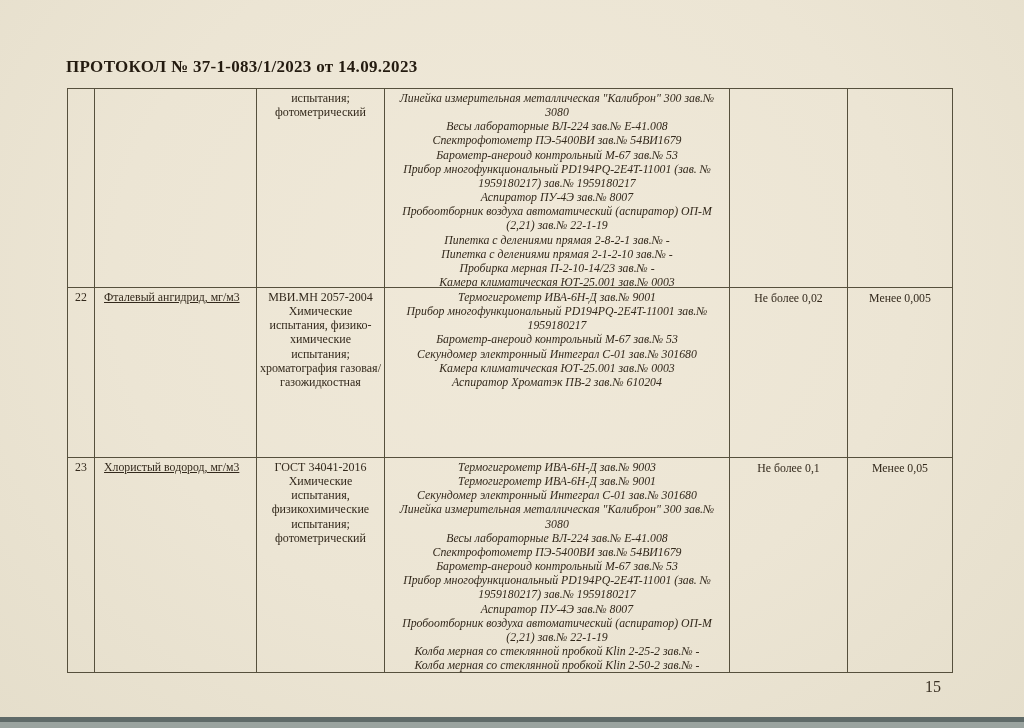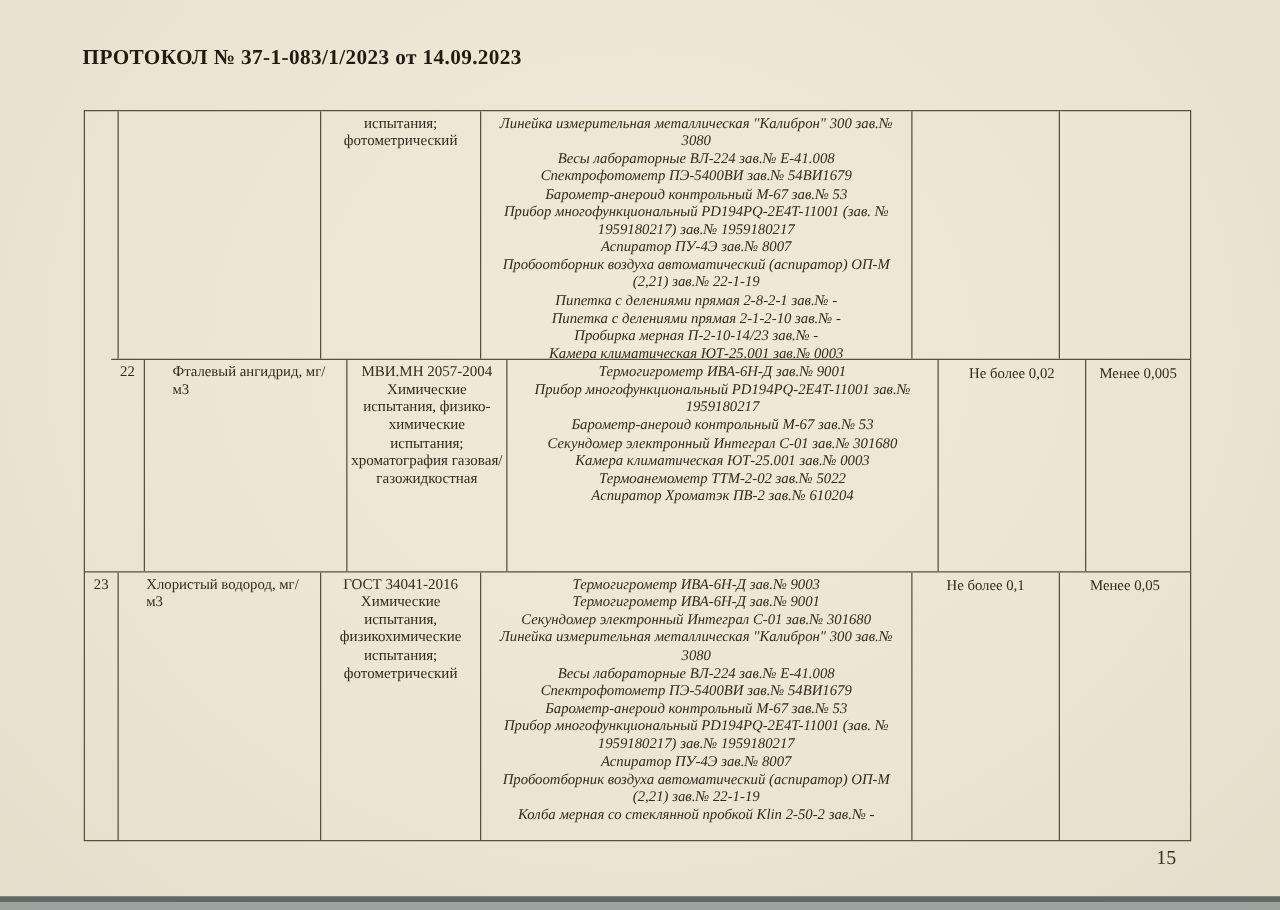--- a/index.html
+++ b/index.html
@@ -6,40 +6,40 @@
   body{
     width:1024px;height:728px;position:relative;overflow:hidden;
     font-family:"Liberation Serif", serif;
     background:#e8e1d0;
   }
   .page{
     position:absolute;inset:0;
     background:radial-gradient(ellipse at 50% 38%, #f0e9d9 0%, #ece5d4 55%, #e5decb 100%);
   }
   .title{
-    position:absolute;left:66px;top:36px;margin:0;
+    position:absolute;left:66px;top:57px;margin:0;
     font-size:17px;font-weight:bold;color:#241b10;letter-spacing:0.3px;
     white-space:nowrap;
   }
   .table{
     position:absolute;left:67px;top:88px;width:884px;
     border:1px solid #56503d;color:#33291c;
   }
   .trow{display:flex;box-sizing:border-box;overflow:hidden;}
   .trow + .trow{border-top:1px solid #56503d;}
   .trow:nth-child(1){height:198px;}
-  .trow:nth-child(2){height:170px;margin-left:21px;}
+  .trow:nth-child(2){height:170px;}
   .trow:nth-child(3){height:215px;}
   .tcell{
     box-sizing:border-box;overflow:hidden;flex-shrink:0;
     font-size:11.8px;line-height:14.15px;padding-top:2px;
   }
   .tcell + .tcell{border-left:1px solid #56503d;}
   .c-num{width:26px;text-align:center;}
-  .c-substance{width:162px;padding:2px 4px 0 22px;}
+  .c-substance{width:162px;padding:2px 4px 0 9px;text-decoration:underline;}
   .c-method{width:128px;text-align:center;padding:2px 3px 0;font-size:12px;overflow-wrap:break-word;}
   .c-equipment{width:345px;text-align:center;padding:2px 5px 0;}
   .c-norm{width:118px;text-align:center;padding-top:3px;}
   .c-result{width:105px;flex:1;text-align:center;padding-top:3px;}
   .eq-line{margin:0;font-style:italic;}
   .page-number{
     position:absolute;left:920px;top:678px;width:26px;text-align:center;
     font-size:16px;color:#3a3023;
   }
   .scan-edge-dark{position:absolute;left:0;top:717px;width:1024px;height:5px;background:#5f6a68;}
@@ -74,41 +74,41 @@
       <div class="trow">
         <div class="tcell c-num">22</div>
         <div class="tcell c-substance">Фталевый ангидрид, мг/м3</div>
         <div class="tcell c-method">МВИ.МН 2057-2004 Химические испытания, физико-химические испытания; хроматография газовая/газожидкостная</div>
         <div class="tcell c-equipment">
           <div class="eq-line">Термогигрометр ИВА-6Н-Д зав.№ 9001</div>
           <div class="eq-line">Прибор многофункциональный PD194PQ-2E4T-11001 зав.№ 1959180217</div>
           <div class="eq-line">Барометр-анероид контрольный М-67 зав.№ 53</div>
           <div class="eq-line">Секундомер электронный Интеграл С-01 зав.№ 301680</div>
           <div class="eq-line">Камера климатическая ЮТ-25.001 зав.№ 0003</div>
-          <div class="eq-line">Термоанемометр ТТМ-2-02 зав.№ 5022</div>
           <div class="eq-line">Аспиратор Хроматэк ПВ-2 зав.№ 610204</div>
         </div>
         <div class="tcell c-norm">Не более 0,02</div>
         <div class="tcell c-result">Менее 0,005</div>
       </div>
       <div class="trow">
         <div class="tcell c-num">23</div>
         <div class="tcell c-substance">Хлористый водород, мг/м3</div>
         <div class="tcell c-method">ГОСТ 34041-2016 Химические испытания, физикохимические испытания; фотометрический</div>
         <div class="tcell c-equipment">
           <div class="eq-line">Термогигрометр ИВА-6Н-Д зав.№ 9003</div>
           <div class="eq-line">Термогигрометр ИВА-6Н-Д зав.№ 9001</div>
           <div class="eq-line">Секундомер электронный Интеграл С-01 зав.№ 301680</div>
           <div class="eq-line">Линейка измерительная металлическая "Калиброн" 300 зав.№ 3080</div>
           <div class="eq-line">Весы лабораторные ВЛ-224 зав.№ Е-41.008</div>
           <div class="eq-line">Спектрофотометр ПЭ-5400ВИ зав.№ 54ВИ1679</div>
           <div class="eq-line">Барометр-анероид контрольный М-67 зав.№ 53</div>
           <div class="eq-line">Прибор многофункциональный PD194PQ-2E4T-11001 (зав. № 1959180217) зав.№ 1959180217</div>
           <div class="eq-line">Аспиратор ПУ-4Э зав.№ 8007</div>
           <div class="eq-line">Пробоотборник воздуха автоматический (аспиратор) ОП-М (2,21) зав.№ 22-1-19</div>
+          <div class="eq-line">Колба мерная со стеклянной пробкой Klin 2-25-2 зав.№ -</div>
           <div class="eq-line">Колба мерная со стеклянной пробкой Klin 2-50-2 зав.№ -</div>
         </div>
         <div class="tcell c-norm">Не более 0,1</div>
         <div class="tcell c-result">Менее 0,05</div>
       </div>
     </div>
   <div class="page-number">15</div>
   <div class="scan-edge-dark"></div>
   <div class="scan-edge-light"></div>
 </div>

